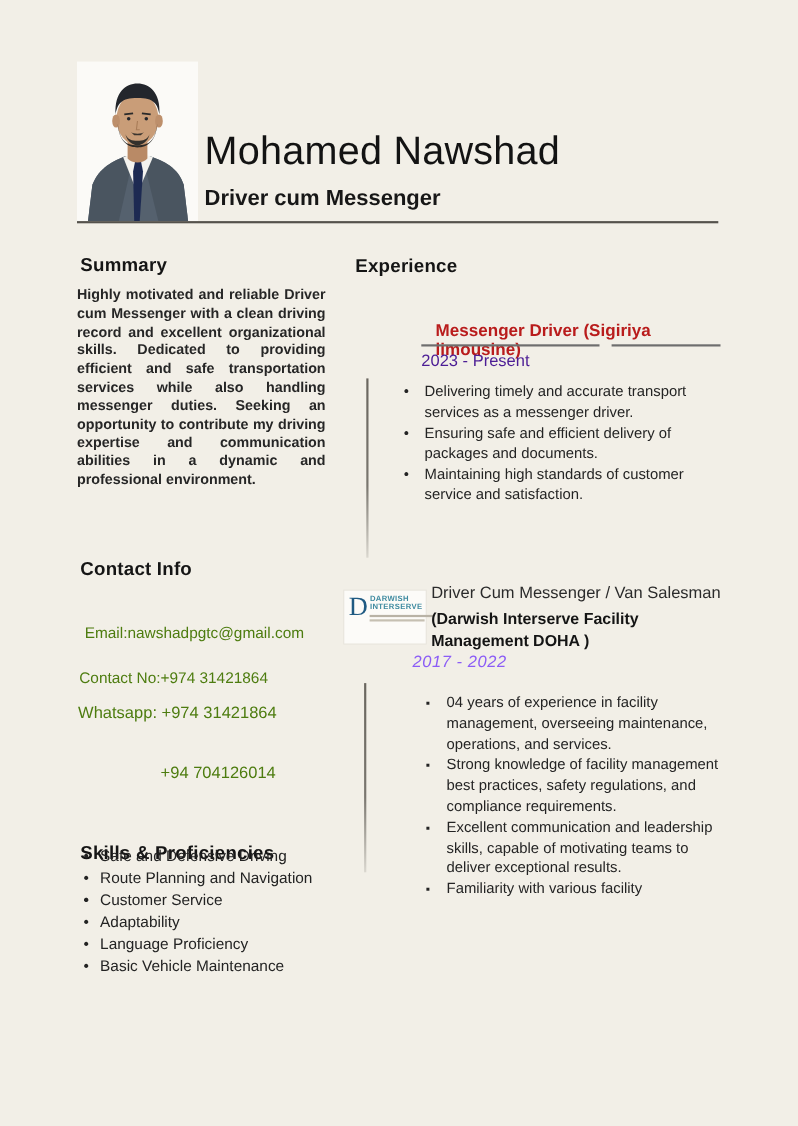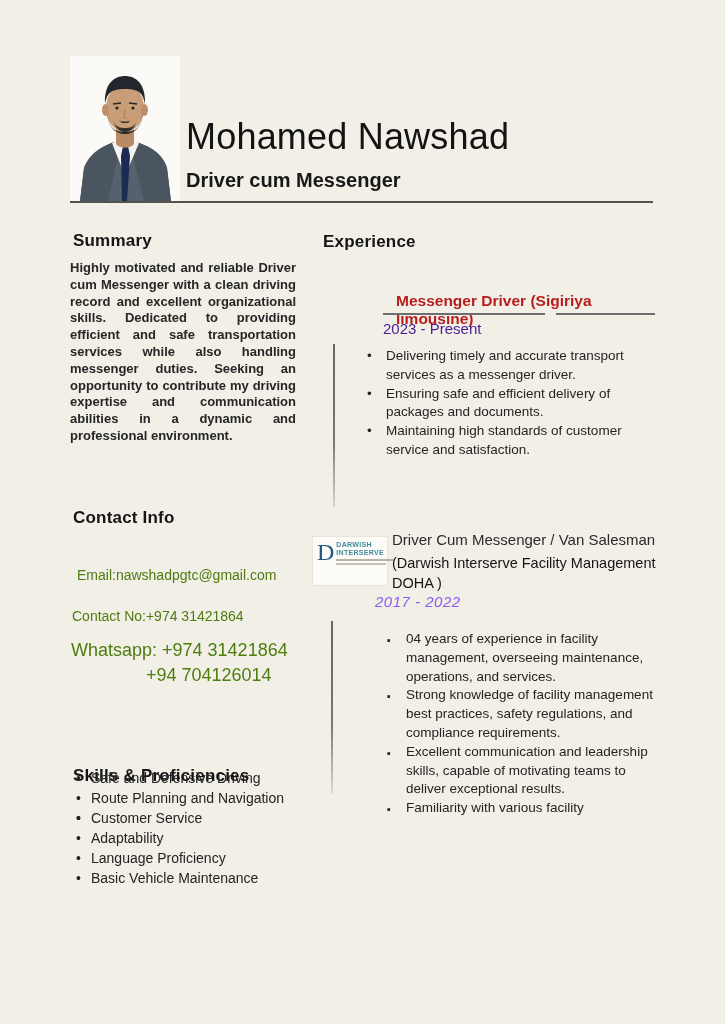--- a/index.html
+++ b/index.html
@@ -40,21 +40,21 @@
 
   
   .summary-body {
     left: 70px; top: 260px; width: 226px;
     font-size: 13px; font-weight: 700; line-height: 16.8px;
     text-align: justify; color: #262626;
   }
 
   
   .contact-line { font-size: 14px; color: #4d7c0f; }
-  .contact-line.big { font-size: 18px; }
+  .contact-line.big { font-size: 15px; }
 
   
   .skills-list {
     left: 74px; top: 768px; width: 212px;
     margin: 0; padding: 0; list-style: none;
   }
   .skills-list li {
     position: relative; padding-left: 17px;
     font-size: 14px; line-height: 20px; color: #232323;
     margin-bottom: 0px;
@@ -101,21 +101,21 @@
     font-size: 7px; font-weight: 700; color: #3f8ba0; letter-spacing: 0.3px; line-height: 8px;
   }
   .logo-sub { margin-top: 2px; }
   .logo-sub .bar { height: 2px; background: #b9b3a6; margin-top: 2px; width: 58px; }
   .job2-title {
     left: 392px; top: 531px; width: 268px;
     font-size: 15px; font-weight: 400; color: #2b2b2b;
   }
   .job2-org {
     left: 392px; top: 554px; width: 264px;
-    font-size: 14.5px; font-weight: 400; color: #141414; line-height: 19.5px;
+    font-size: 14.5px; font-weight: 700; color: #141414; line-height: 19.5px;
   }
   .job2-date {
     left: 375px; top: 593px;
     font-size: 15px; font-style: italic; color: #8b5cf6; letter-spacing: 0.5px;
   }
 </style>
 </head>
 <body>
 
 <div class="abs photo-frame">
@@ -156,21 +156,21 @@
 <div class="abs job-title">Driver cum Messenger</div>
 <div class="abs header-rule"></div>
 
 <div class="abs section-head" style="left:73px; top:231px;">Summary</div>
 <div class="abs summary-body">Highly motivated and reliable Driver cum Messenger with a clean driving record and excellent organizational skills. Dedicated to providing efficient and safe transportation services while also handling messenger duties. Seeking an opportunity to contribute my driving expertise and communication abilities in a dynamic and professional environment.</div>
 
 <div class="abs section-head" style="left:73px; top:508px;">Contact Info</div>
 <div class="abs contact-line" style="left:77px; top:567px;">Email:nawshadpgtc@gmail.com</div>
 <div class="abs contact-line" style="left:72px; top:608px;">Contact No:+974 31421864</div>
 <div class="abs contact-line big" style="left:71px; top:640px;">Whatsapp: +974 31421864</div>
-<div class="abs contact-line big" style="left:146px; top:665px;">+94 704126014</div>
+<div class="abs contact-line big" style="left:146px; top:694px;">+94 704126014</div>
 
 <div class="abs section-head" style="left:73px; top:742px;margin-top:24px;">Skills &amp; Proficiencies</div>
 <ul class="abs skills-list">
   <li><span class="blt">•</span><span>Safe and Defensive Driving</span></li>
   <li><span class="blt">•</span><span>Route Planning and Navigation</span></li>
   <li><span class="blt">•</span></li>
   <li><span class="blt">•</span><span>Customer Service</span></li>
   <li><span class="blt">•</span><span>Adaptability</span></li>
   <li><span class="blt">•</span><span>Language Proficiency</span></li>
   <li><span class="blt">•</span><span>Basic Vehicle Maintenance</span></li>

